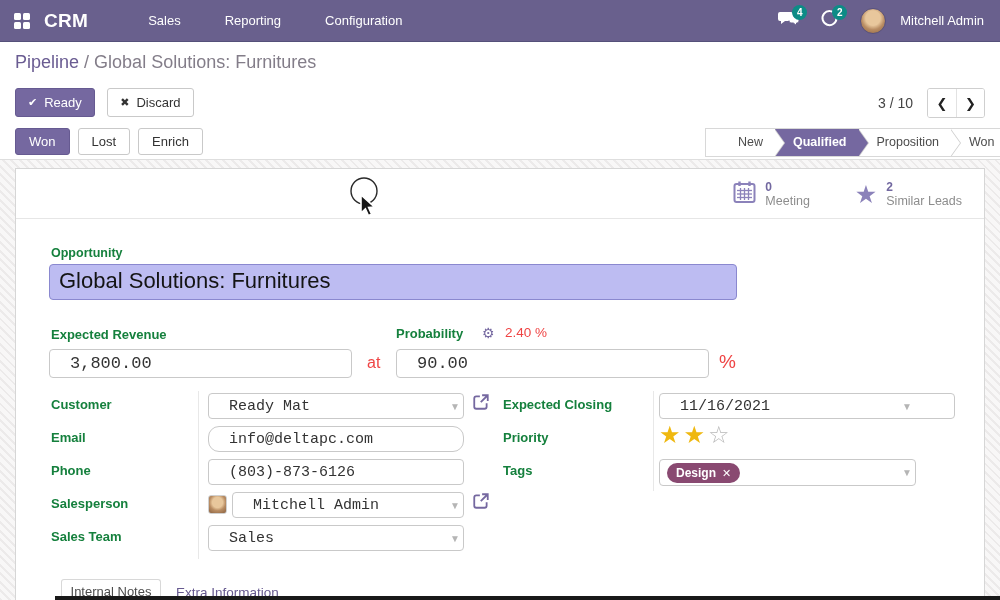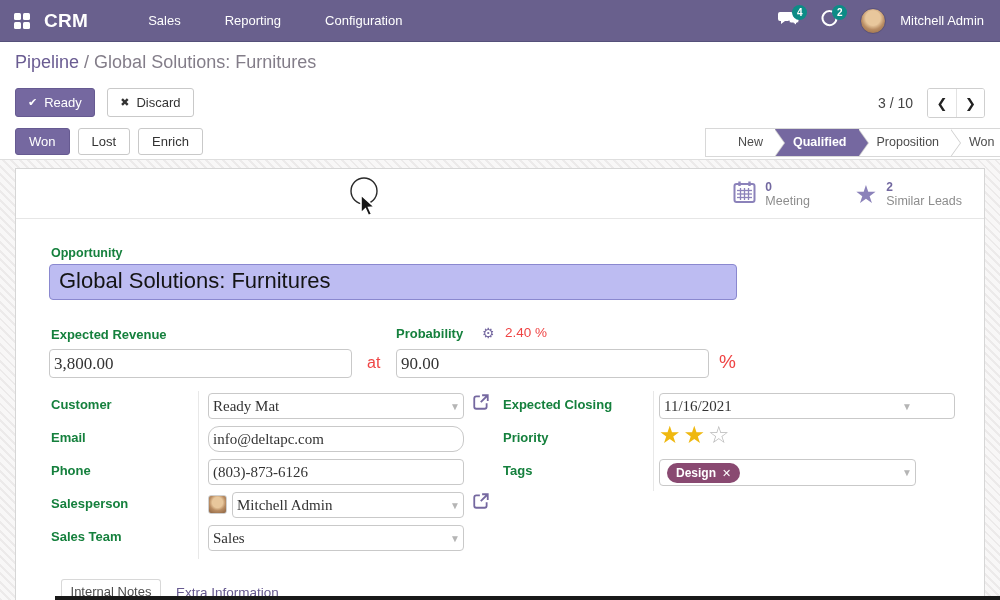--- a/index.html
+++ b/index.html
@@ -71,21 +71,21 @@
   .stat-text { display:flex; flex-direction:column; line-height:14px; }
   .stat-value { font-size:12px; font-weight:bold; color:#7268a0; }
   .stat-label { font-size:12.5px; color:#8d8d8d; }
   .star-glyph { font-size:25px; color:#8b82ba; line-height:22px; }
 
   .cursor-svg { position:absolute; left:323px; top:6px; z-index:40; pointer-events:none; }
 
   
   .o-label { position:absolute; font-size:13px; font-weight:bold; color:#15803d; }
   .o-input { position:absolute; border:1px solid #c9c9c9; border-radius:4px; background:#fff;
-    font-family:Liberation Serif, serif; font-size:15px; color:#333; padding:0 4px; outline:none; }
+    font-family:Liberation Mono, monospace; font-size:15px; color:#333; padding:0 20px; outline:none; }
   .title-field { position:absolute; left:33px; top:95px; width:688px; height:36px;
     background:#bdbcf2; border:1px solid #8a88cf; border-radius:4px; font-size:22px; color:#141414;
     padding:3px 9px; white-space:nowrap; overflow:hidden; cursor:text; }
   .muted { color:#ef4444; }
   .gear { color:#7568a0; font-size:14px; }
   .caret { position:absolute; color:#b5b5b5; font-size:10px; pointer-events:none; }
   .vsep { position:absolute; width:1px; background:#e8e8e8; }
   .ext-link { position:absolute; cursor:pointer; }
   .mini-avatar { position:absolute; width:19px; height:19px; border-radius:3px;
     background:radial-gradient(circle at 50% 38%, #e8c79c 0 38%, #b98d63 60%, #8a6140 100%); border:1px solid #d0d0d0; }

